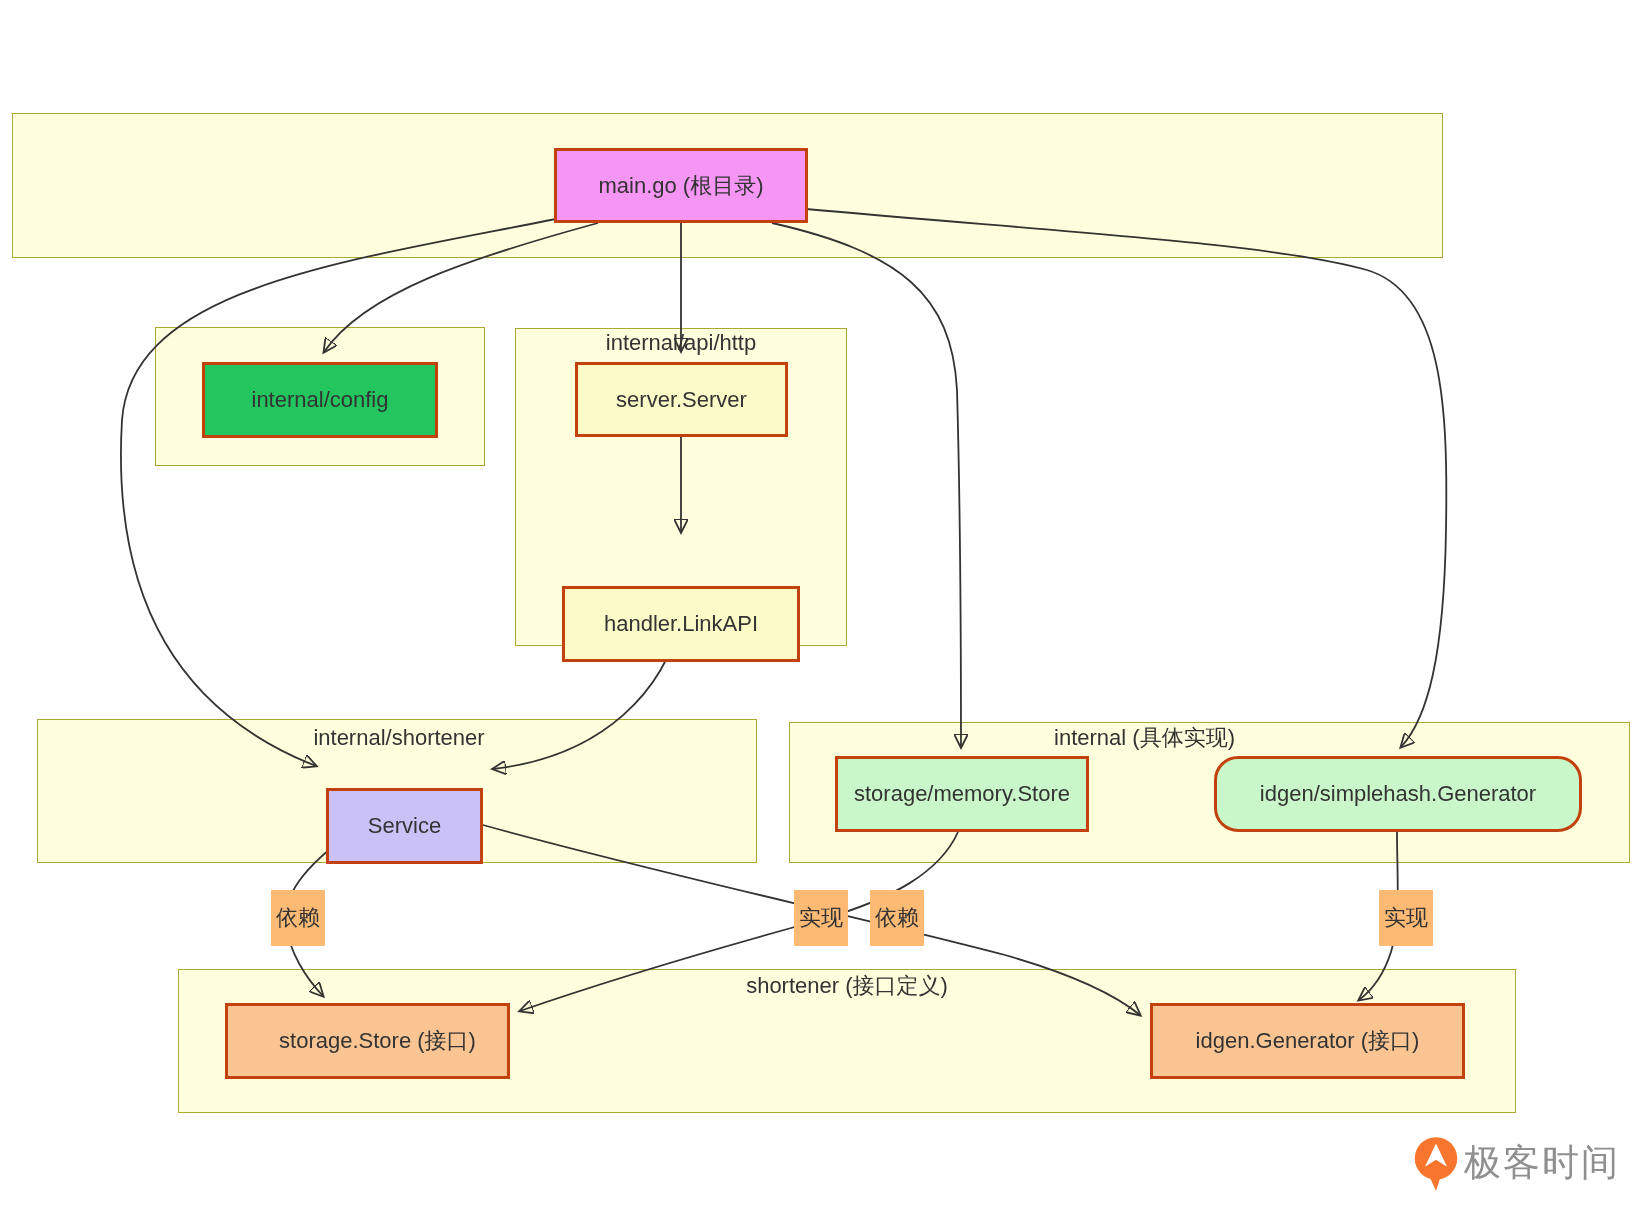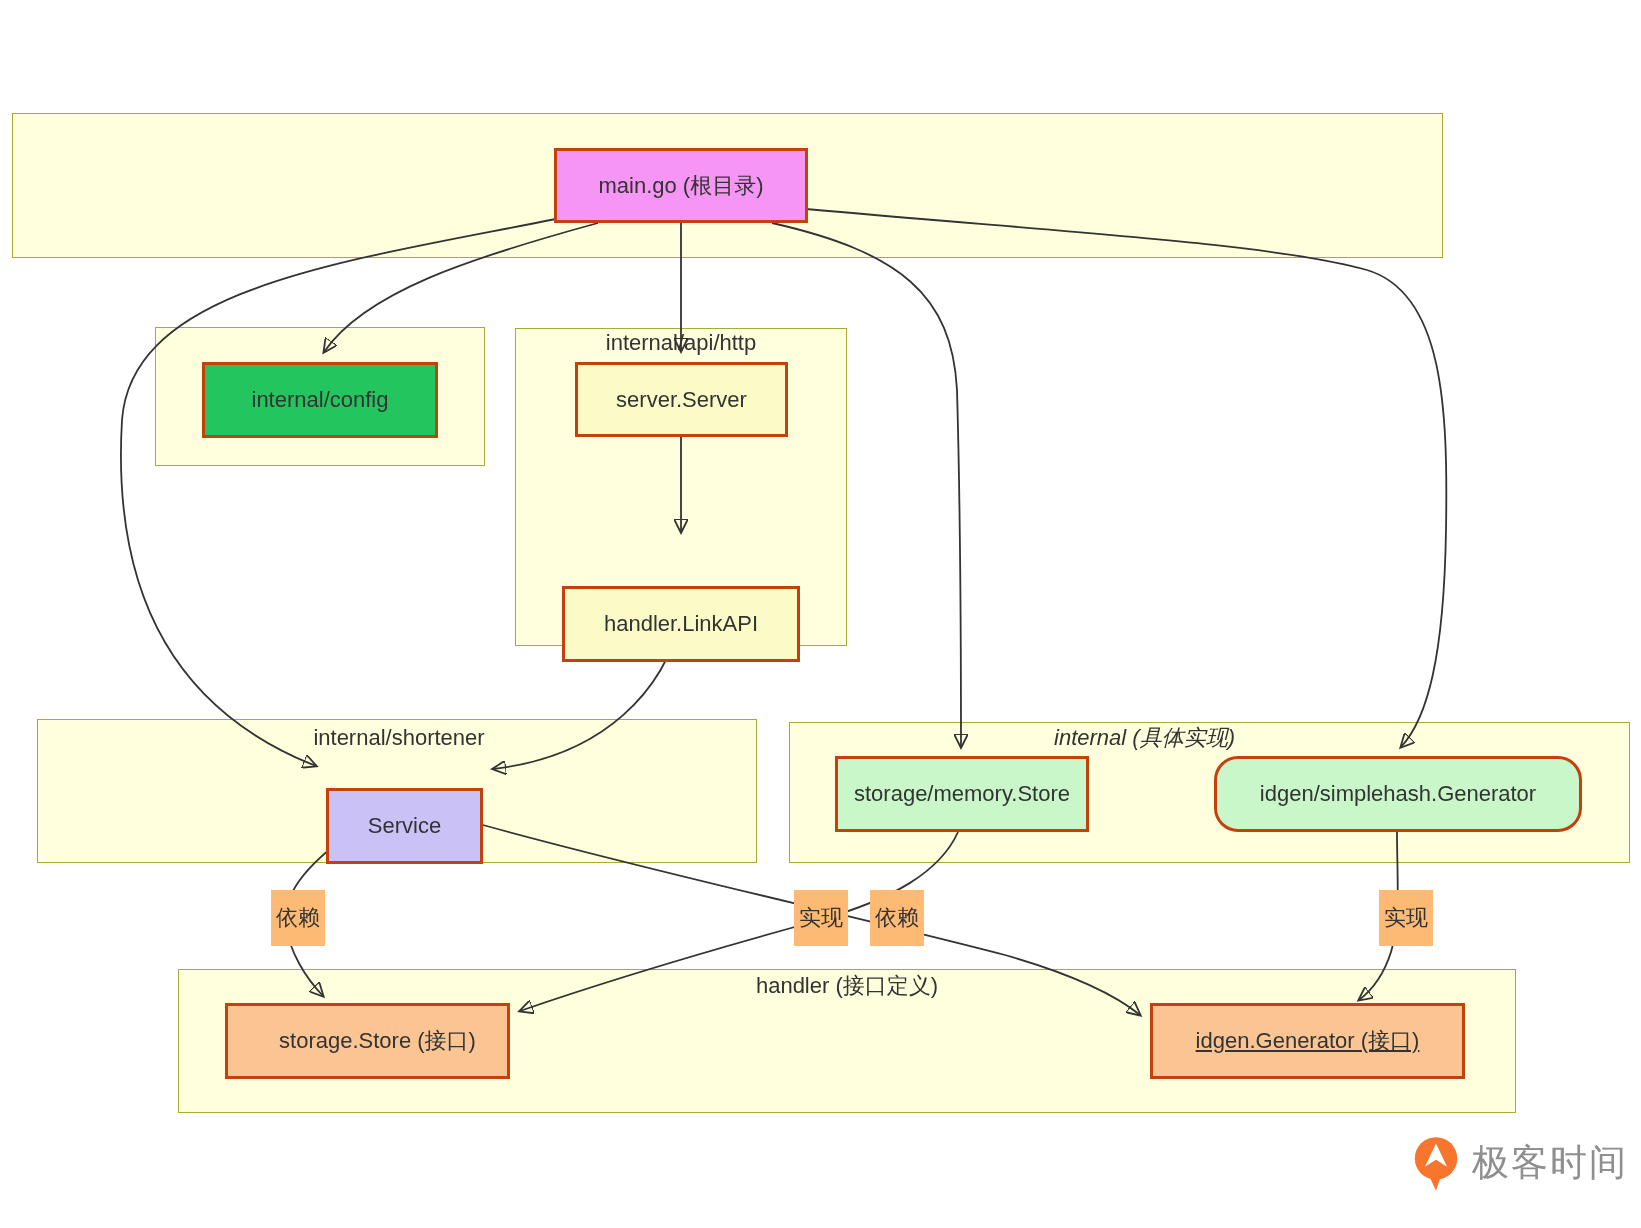--- a/index.html
+++ b/index.html
@@ -26,40 +26,40 @@
   .node.green{background:#c9f7c9;}
   .node.orange{background:#fac593;}
   #edges{position:absolute;left:0;top:0;z-index:2;}
   #edges path{fill:none;stroke:#333333;stroke-width:1.8px;}
   .edge-label{
     position:absolute;transform:translate(-50%,-50%);
     background:#fdba74;color:#333;font-size:22px;line-height:24px;
     padding:16px 5px;z-index:4;white-space:nowrap;
   }
   .watermark{
-    position:absolute;left:1412px;top:1134px;display:flex;align-items:center;gap:12px;z-index:5;
+    position:absolute;left:1412px;top:1134px;display:flex;align-items:center;gap:4px;z-index:5;
   }
   .watermark-text{font-size:37px;color:#8f8f8f;letter-spacing:2px;white-space:nowrap;}
 </style>
 </head>
 <body>
 
 <div id="stage">
 
   <div class="cluster" style="left:12px;top:113px;width:1431px;height:145px;"></div>
   <div class="cluster" style="left:155px;top:327px;width:330px;height:139px;"></div>
   <div class="cluster" style="left:515px;top:328px;width:332px;height:318px;"></div>
   <div class="cluster" style="left:37px;top:719px;width:720px;height:144px;"></div>
   <div class="cluster" style="left:789px;top:722px;width:841px;height:141px;"></div>
   <div class="cluster" style="left:178px;top:969px;width:1338px;height:144px;"></div>
 
   <div class="cluster-title" style="left:515px;top:332px;width:332px;">internal/api/http</div>
   <div class="cluster-title" style="left:37px;top:727px;width:724px;">internal/shortener</div>
-  <div class="cluster-title" style="left:789px;top:727px;width:711px;font-style:italic;">internal (具体实现)</div>
-  <div class="cluster-title" style="left:178px;top:975px;width:1338px;">handler (接口定义)</div>
+  <div class="cluster-title" style="left:789px;top:727px;width:711px;">internal (具体实现)</div>
+  <div class="cluster-title" style="left:178px;top:975px;width:1338px;">shortener (接口定义)</div>
 
   <svg id="edges" width="1641" height="1228" viewBox="0 0 1641 1228">
     <defs>
       <marker id="arrow" markerUnits="userSpaceOnUse" markerWidth="16" markerHeight="14" refX="13" refY="7" orient="auto">
         <path d="M0,0 L14,7 L0,14 Z" fill="#333333"></path>
       </marker>
     </defs>
     <path d="M 598,223 C 470,258 365,292 324,352" marker-end="url(#arrow)"></path>
     <path d="M 681,223 L 681,351" marker-end="url(#arrow)"></path>
     <path d="M 681,437 L 681,532" marker-end="url(#arrow)"></path>
@@ -74,21 +74,21 @@
   </svg>
 
   <div class="node magenta" style="left:554px;top:148px;width:254px;height:75px;">main.go (根目录)</div>
   <div class="node mint" style="left:202px;top:362px;width:236px;height:76px;">internal/config</div>
   <div class="node yellow" style="left:575px;top:362px;width:213px;height:75px;">server.Server</div>
   <div class="node yellow" style="left:562px;top:542px;width:238px;height:76px;margin-top:44px;">handler.LinkAPI</div>
   <div class="node lavender" style="left:326px;top:756px;width:157px;height:76px;margin-top:32px;">Service</div>
   <div class="node green" style="left:835px;top:756px;width:254px;height:76px;">storage/memory.Store</div>
   <div class="node green" style="left:1214px;top:756px;width:368px;height:76px;border-radius:24px;">idgen/simplehash.Generator</div>
   <div class="node orange" style="left:225px;top:1003px;width:285px;height:76px;padding-left:20px;">storage.Store (接口)</div>
-  <div class="node orange" style="left:1150px;top:1003px;width:315px;height:76px;text-decoration:underline;">idgen.Generator (接口)</div>
+  <div class="node orange" style="left:1150px;top:1003px;width:315px;height:76px;">idgen.Generator (接口)</div>
 
   <div class="edge-label" style="left:298px;top:918px;">依赖</div>
   <div class="edge-label" style="left:821px;top:918px;">实现</div>
   <div class="edge-label" style="left:897px;top:918px;">依赖</div>
   <div class="edge-label" style="left:1406px;top:918px;">实现</div>
 
   <div class="watermark">
     <svg width="48" height="58" viewBox="0 0 52 62">
       <circle cx="26" cy="26" r="23" fill="#f7752c"></circle>
       <path d="M19 46 L26 61 L31 46 Z" fill="#f7752c"></path>

